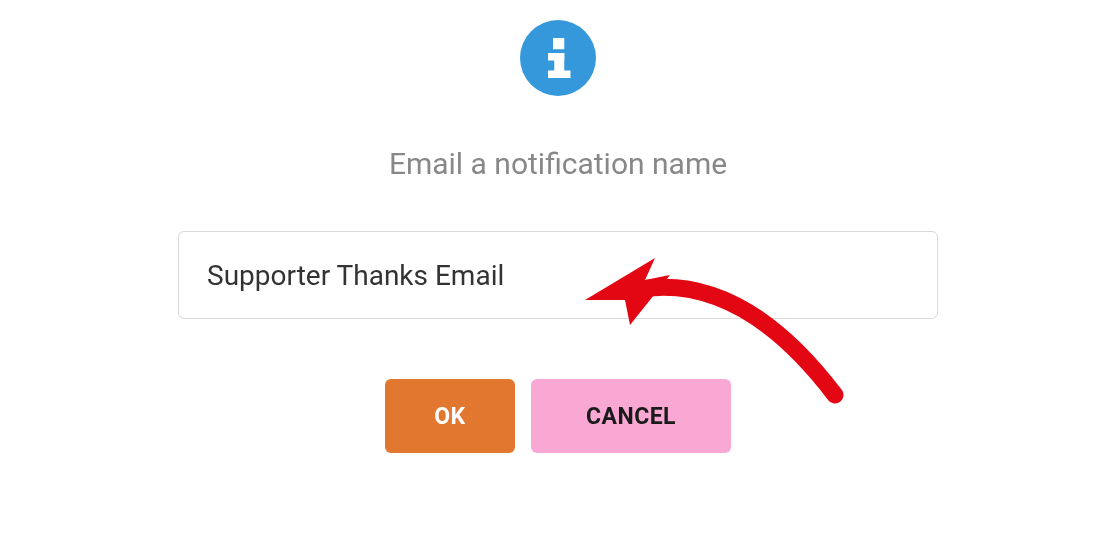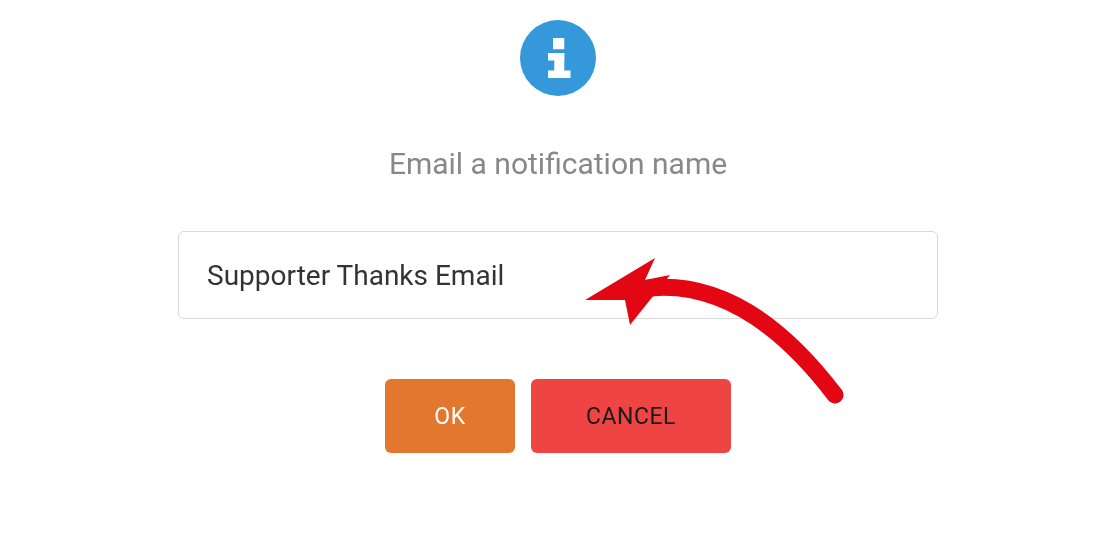--- a/index.html
+++ b/index.html
@@ -51,34 +51,34 @@
       font-family: inherit;
     }
     .button-row {
       display: flex;
       gap: 16px;
     }
     .btn {
       height: 74px;
       border-radius: 6px;
       font-size: 23px;
-      font-weight: 400;
+      font-weight: 700;
       cursor: pointer;
       border: none;
       font-family: inherit;
       letter-spacing: 0.5px;
     }
     .btn-ok {
       width: 130px;
       background: #e27730;
       color: #ffffff;
     }
     .btn-cancel {
       width: 200px;
-      background: #ef4444;
+      background: #f9a8d4;
       color: #1a1a1a;
     }
     .annotation-arrow {
       position: absolute;
       left: 570px;
       top: 240px;
       pointer-events: none;
     }
   </style>
 </head>

